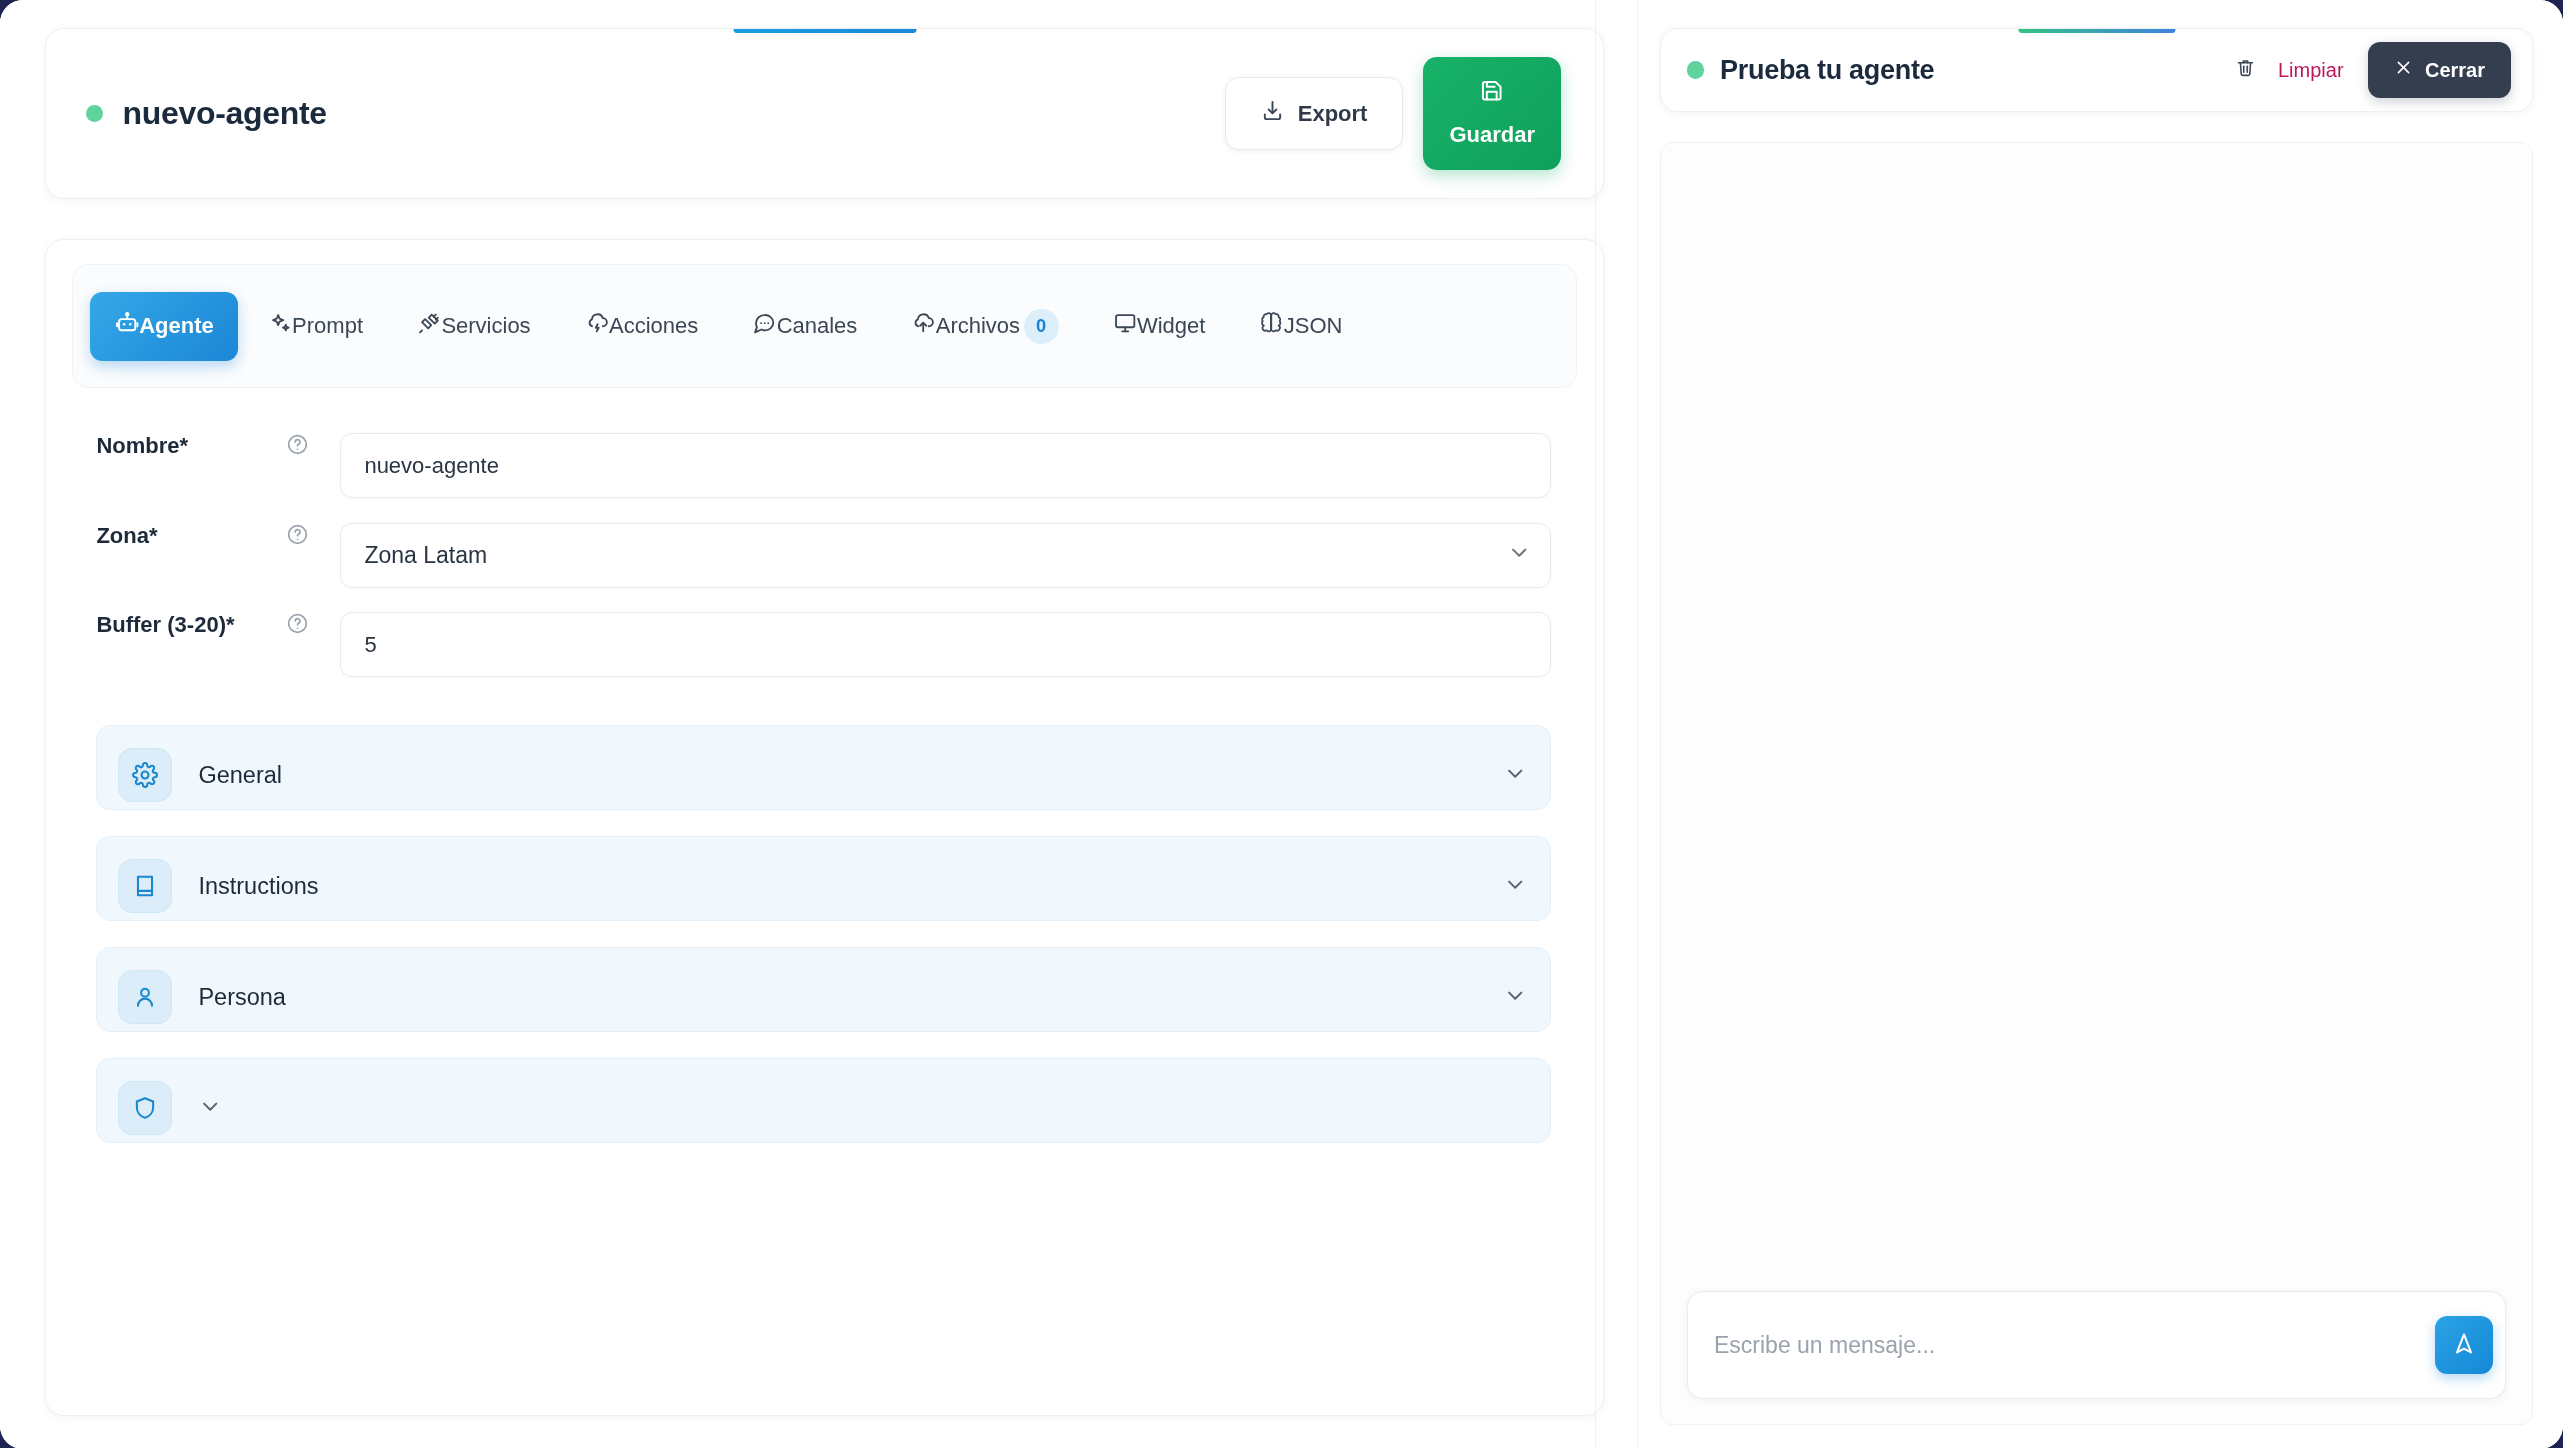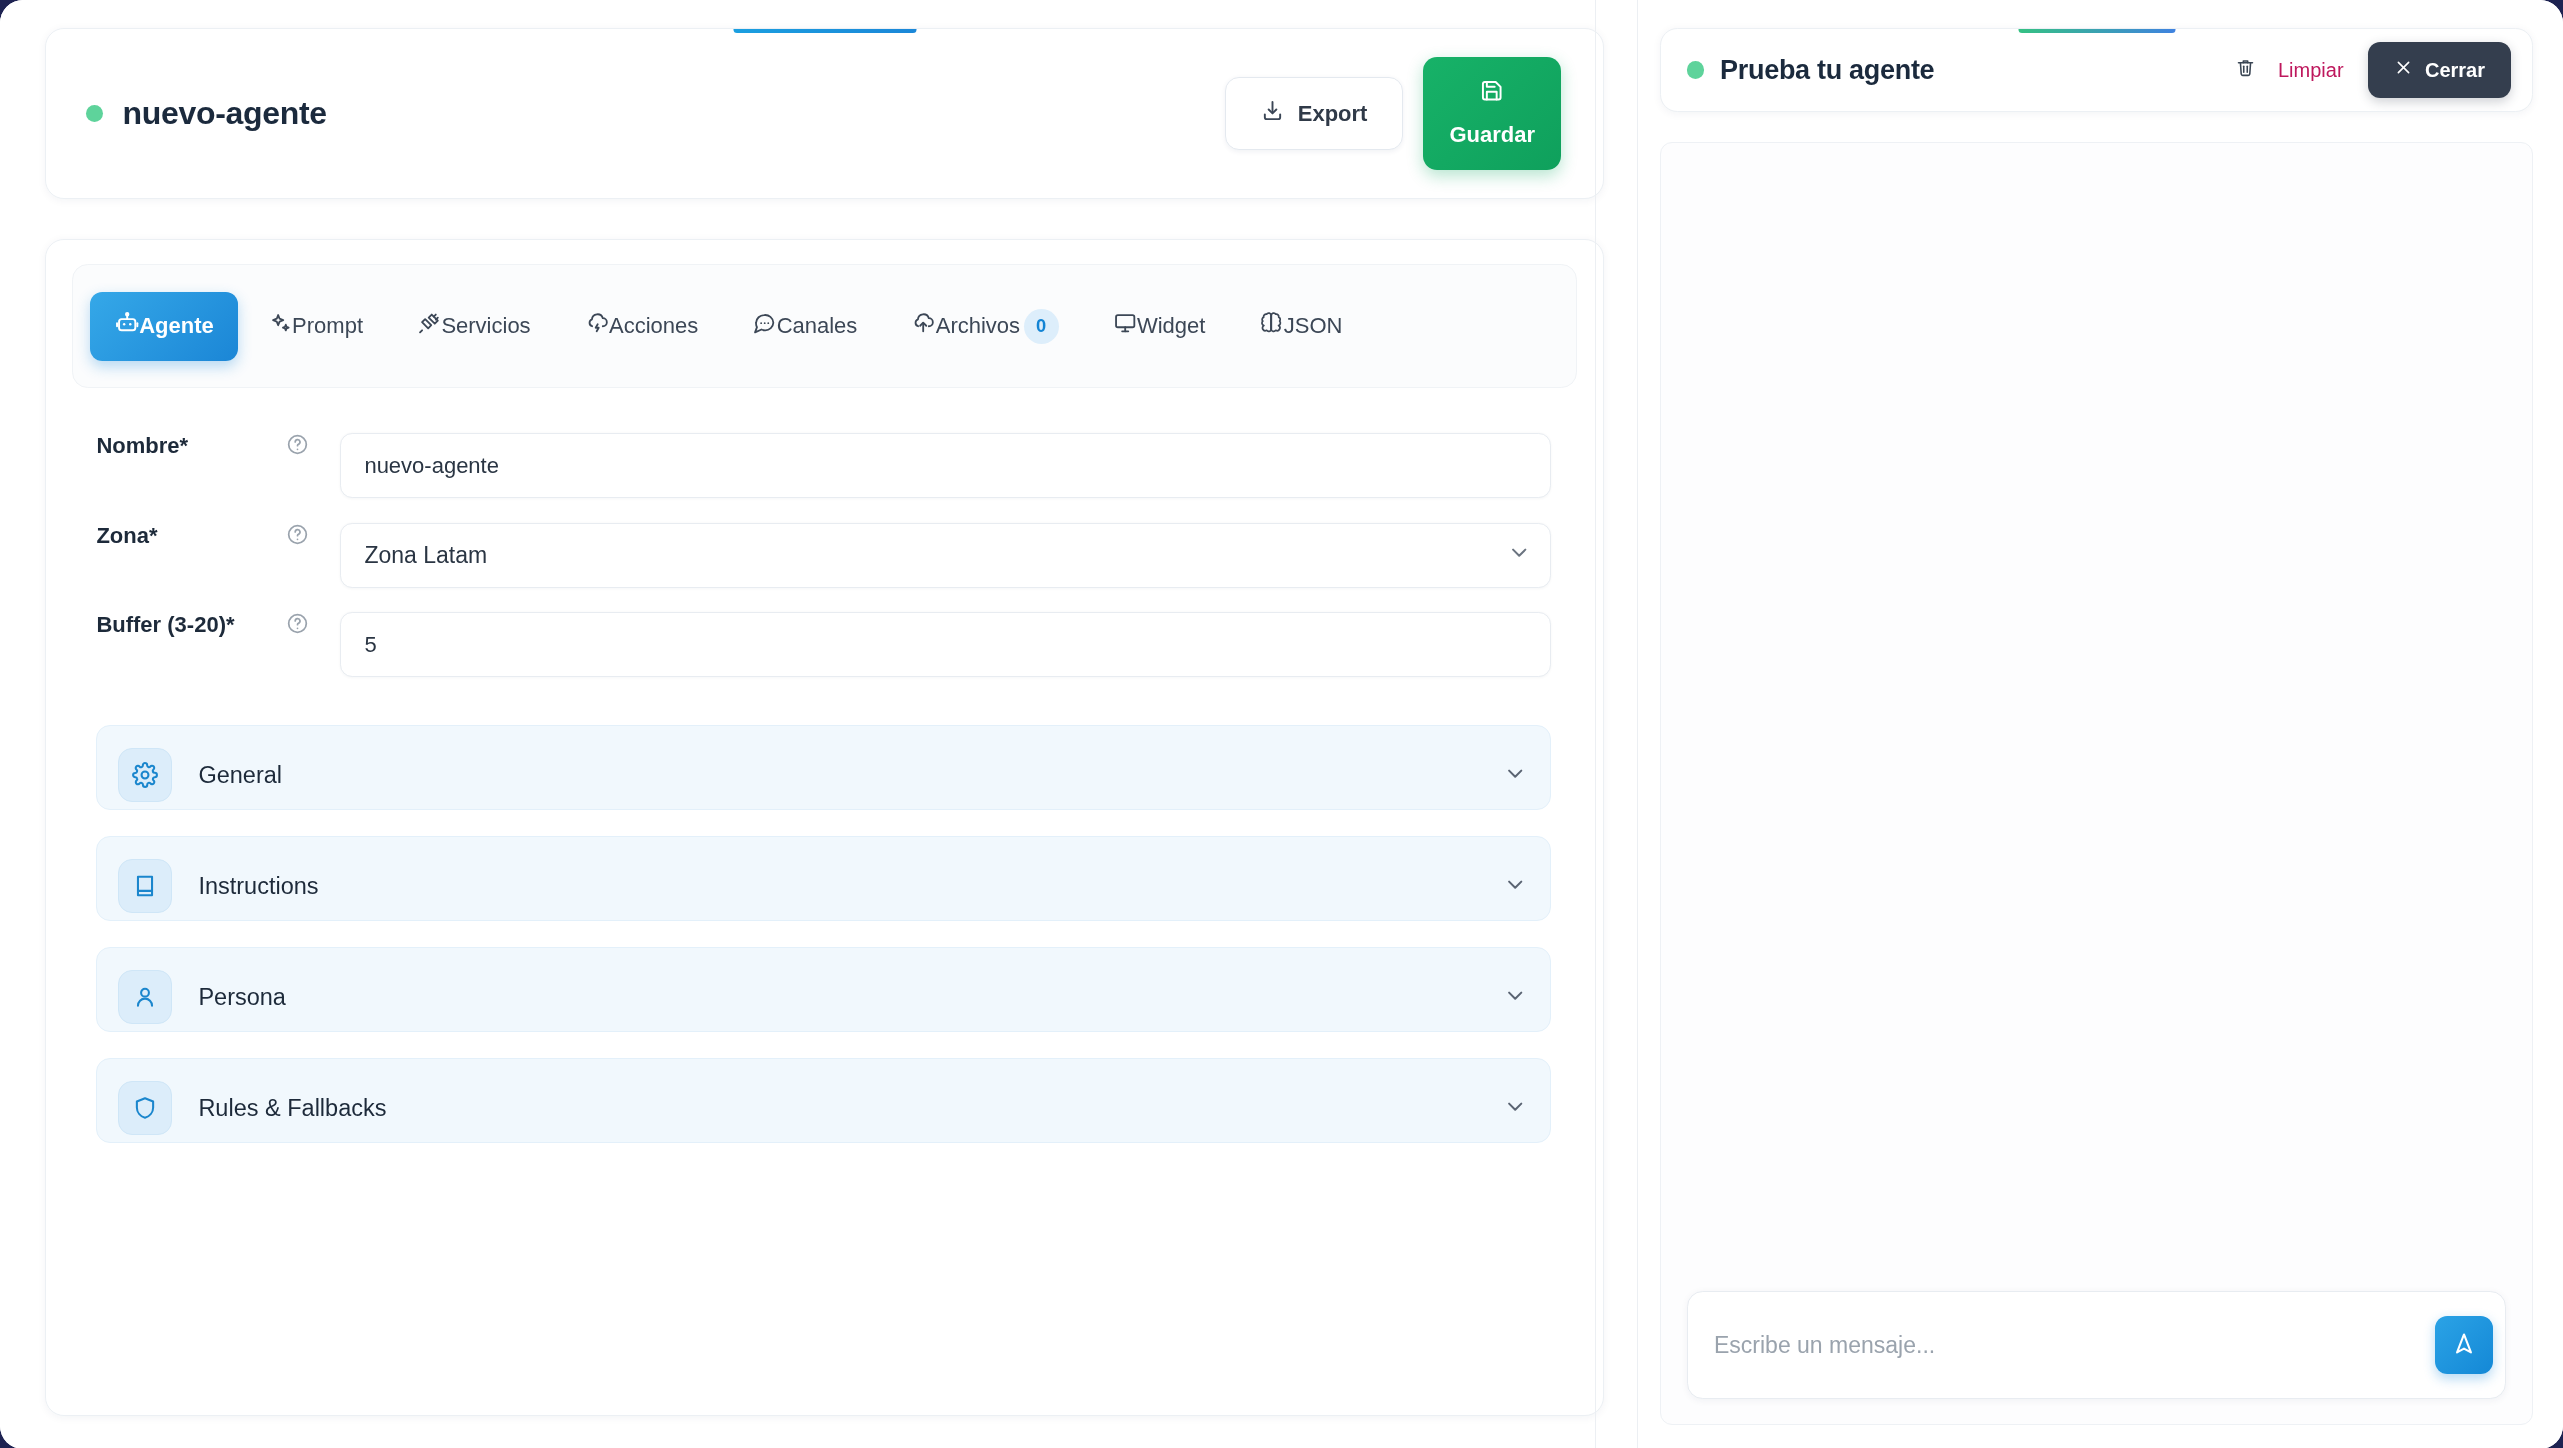--- a/index.html
+++ b/index.html
@@ -573,21 +573,20 @@
               </svg>
           </span>
         </div>
 
         <div class="section">
           <span class="section-icon">
             <svg width="26" height="26" viewBox="0 0 24 24" fill="none" stroke="#1a86cd" stroke-width="1.9" stroke-linecap="round" stroke-linejoin="round">
               <path d="M12 3l7.5 3v5.5c0 4.5-3.1 8.3-7.5 9.5-4.4-1.2-7.5-5-7.5-9.5V6z"></path>
             </svg>
           </span>
-          <span class="section-title">Rules &amp; Fallbacks</span>
           <span>
             <svg width="24.4" height="24.4" viewBox="0 0 24 24" fill="none" stroke="#5a6472" stroke-width="2" stroke-linecap="round" stroke-linejoin="round">
                 <path d="M6 9.5l6 6 6-6"></path>
               </svg>
           </span>
         </div>
 
       </div>
     </div>
 

